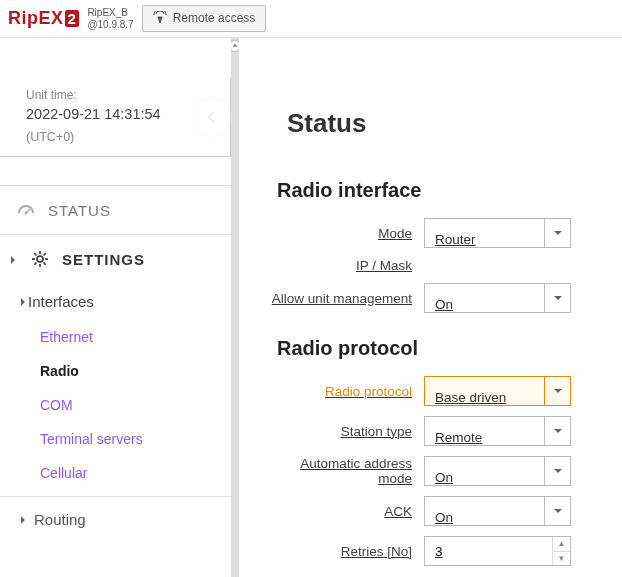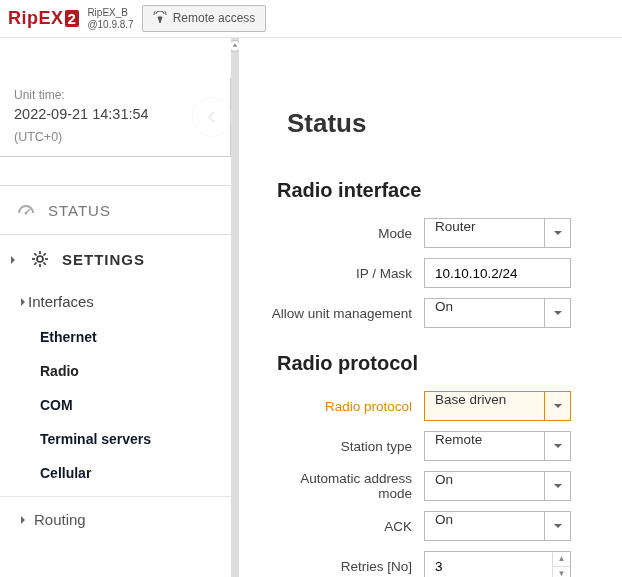--- a/index.html
+++ b/index.html
@@ -10,49 +10,49 @@
   .logo .x { font-size: 18px; }
   .logo .two { background: #b3181f; color: #fff; font-size: 15px; padding: 0 3px; margin-left: 1px; border-radius: 2px; font-weight: 700; }
   .devinfo { font-size: 10px; color: #555; line-height: 1.2; }
   .remote-btn { border: 1px solid #bbb; background: #f4f4f4; padding: 5px 10px; font-size: 12px; color: #555; border-radius: 2px; display: inline-flex; align-items: flex-start; gap: 6px; cursor: pointer; }
   
   .divider-handle { position: absolute; left: 231px; top: 38px; width: 8px; height: 539px; background: #ddd; }
   .divider-handle .grip { position: absolute; top: 2px; left: 50%; transform: translateX(-50%); width: 12px; height: 12px; border-radius: 50%; background: #fff; border: 1px solid #bbb; display:flex; align-items:center; justify-content:center;}
   .divider-handle .grip svg { width:8px; height:8px; }
   
   .left-col { position: absolute; left: 0; top: 38px; width: 231px; height: 539px; background: #fff; }
-  .timebox { border: 1px solid #ccc; border-left: none; border-top: none; margin-top: 40px; padding: 10px 14px 12px 14px; color: #555; font-size: 13.5px; position: relative; }
+  .timebox { border: 1px solid #ccc; border-left: none; border-top: none; margin-top: 40px; padding: 10px 14px 12px 26px; color: #555; font-size: 13.5px; position: relative; }
   .timebox .lab { color: #888; font-size: 12px; margin-bottom: 4px; }
   .timebox .val { color: #444; font-size: 14.5px; }
   .timebox .sublab { color: #888; font-size: 12.5px; margin-top: 8px; }
   .timebox .collapser { position:absolute; right:-2px; top:50%; transform:translateY(-50%); width:40px; height:40px; border:1px solid #eee; border-radius:50%; background:#fff; opacity:0.35; display:flex; align-items:center; justify-content:center;}
   
   .nav { margin-top: 28px; border-top: 1px solid #ddd; }
   .nav-item { display: flex; align-items: center; gap: 12px; padding: 14px 16px; color: #777; font-size: 15px; letter-spacing: 1px; cursor: pointer; }
   .nav-item.settings { color: #333; font-weight: 600; border-top: 1px solid #ddd; }
   .nav-item .chev { margin-left: -8px; width: 10px; color:#888; }
   .nav-item .ico { width: 20px; display:inline-flex; }
   
   .subgroup-title { font-size: 15px; color: #444; padding: 10px 18px 8px 18px; cursor:pointer; display:flex; align-items:center; }
   .subgroup-title .chev { width: 10px; color:#888; }
   .sub-list { padding: 2px 0 6px 0; }
-  .sub-item { padding: 9px 10px 9px 40px; font-size: 14px; color: #0f172a; cursor: pointer; font-weight: bold; }
+  .sub-item { padding: 9px 10px 9px 40px; font-size: 14px; color: #8b5cf6; cursor: pointer; }
   .sub-item.active { font-weight: 700; color: #222; }
   .routing-title { font-size: 15px; color: #555; padding: 14px 18px 10px 18px; border-top: 1px solid #e5e5e5; display:flex; align-items:center; gap:6px; }
   .routing-title .chev { width:10px; color:#aaa; }
   
   .main { position: absolute; left: 239px; top: 38px; width: 383px; height: 539px; background:#fff; }
   .main-inner { padding: 40px 0 0 30px; }
   .page-title { font-size: 26px; font-weight: 600; color: #333; margin: 30px 0 40px 18px; }
   .section-title { font-size: 20px; font-weight: 700; color: #222; margin: 0 0 16px 8px; }
   
-  .form-row { display: flex; align-items: center; margin-bottom: 10px; }
+  .form-row { display: flex; align-items: center; margin-bottom: 10px; text-decoration: underline; }
   .form-row label { flex: 0 0 155px; text-align: right; padding-right: 12px; font-size: 13.5px; color: #444; }
   .form-row label.hl { color: #e08a00; }
-  .ctrl { flex: 0 0 147px; height: 30px; border: 1px solid #bbb; background: #fff; font-size: 13.5px; display: flex; align-items: flex-start; position: relative; }
+  .ctrl { flex: 0 0 147px; height: 30px; border: 1px solid #bbb; background: #fff; font-size: 13.5px; display: flex; align-items: flex-end; position: relative; }
   .ctrl.select { padding: 0 0 0 10px; }
   .ctrl.select.hl { border-color: #e08a00; background: #fff9ee; }
   .ctrl.select .arrow { position:absolute; right:0; top:0; bottom:0; width:26px; border-left:1px solid #bbb; display:flex; align-items:center; justify-content:center; }
   .ctrl.select.hl .arrow { border-left-color:#e08a00; }
   .ctrl.text input { border:none; outline:none; width:100%; height:100%; padding:0 10px; font-size:13.5px; font-family:inherit; background:transparent; }
   .ctrl.number input { border:none; outline:none; width:calc(100% - 20px); height:100%; padding:0 10px; font-size:13.5px; font-family:inherit; background:transparent; }
   .ctrl.number .spin { position:absolute; right:0; top:0; bottom:0; width:18px; border-left:1px solid #ddd; display:flex; flex-direction:column; }
   .ctrl.number .spin div { flex:1; display:flex; align-items:center; justify-content:center; font-size:8px; color:#888; }
   .ctrl.number .spin .dn { border-top:1px solid #ddd; }
   
@@ -179,23 +179,20 @@
         <span class="arrow">
             <svg class="caret" viewBox="0 0 10 10">
               <path d="M1 3 L5 7 L9 3 Z"></path>
             </svg>
           </span>
       </div>
     </div>
 
     <div class="form-row">
       <label>IP / Mask</label>
-      <div class="ctrl text">
-        <input type="text" value="10.10.10.2/24" style="">
-      </div>
     </div>
 
     <div class="form-row">
       <label>Allow unit management</label>
       <div class="ctrl select">
         <span>On</span>
         <span class="arrow">
             <svg class="caret" viewBox="0 0 10 10">
               <path d="M1 3 L5 7 L9 3 Z"></path>
             </svg>

